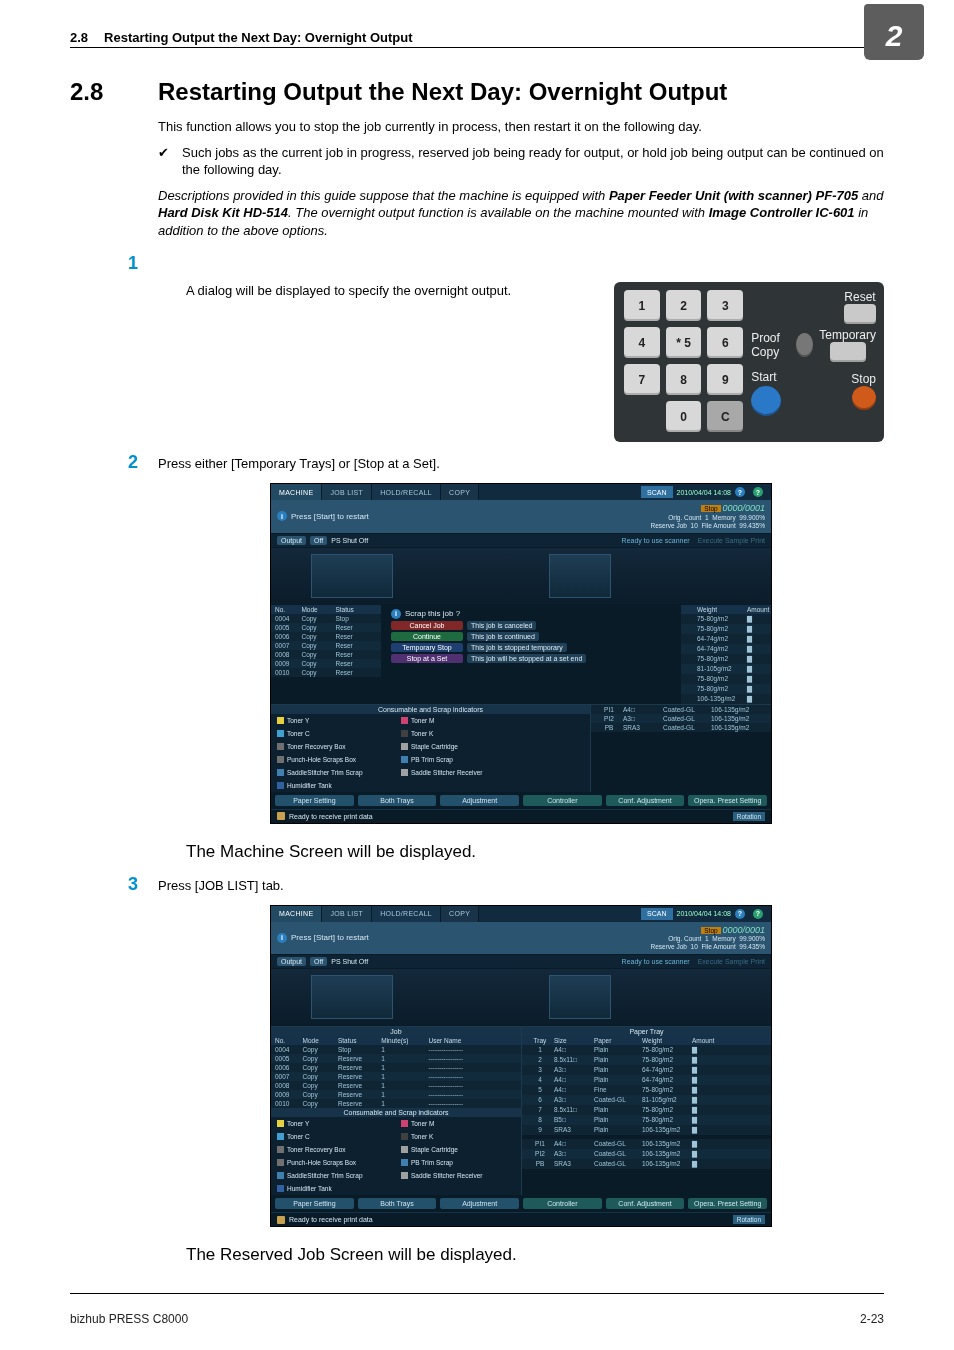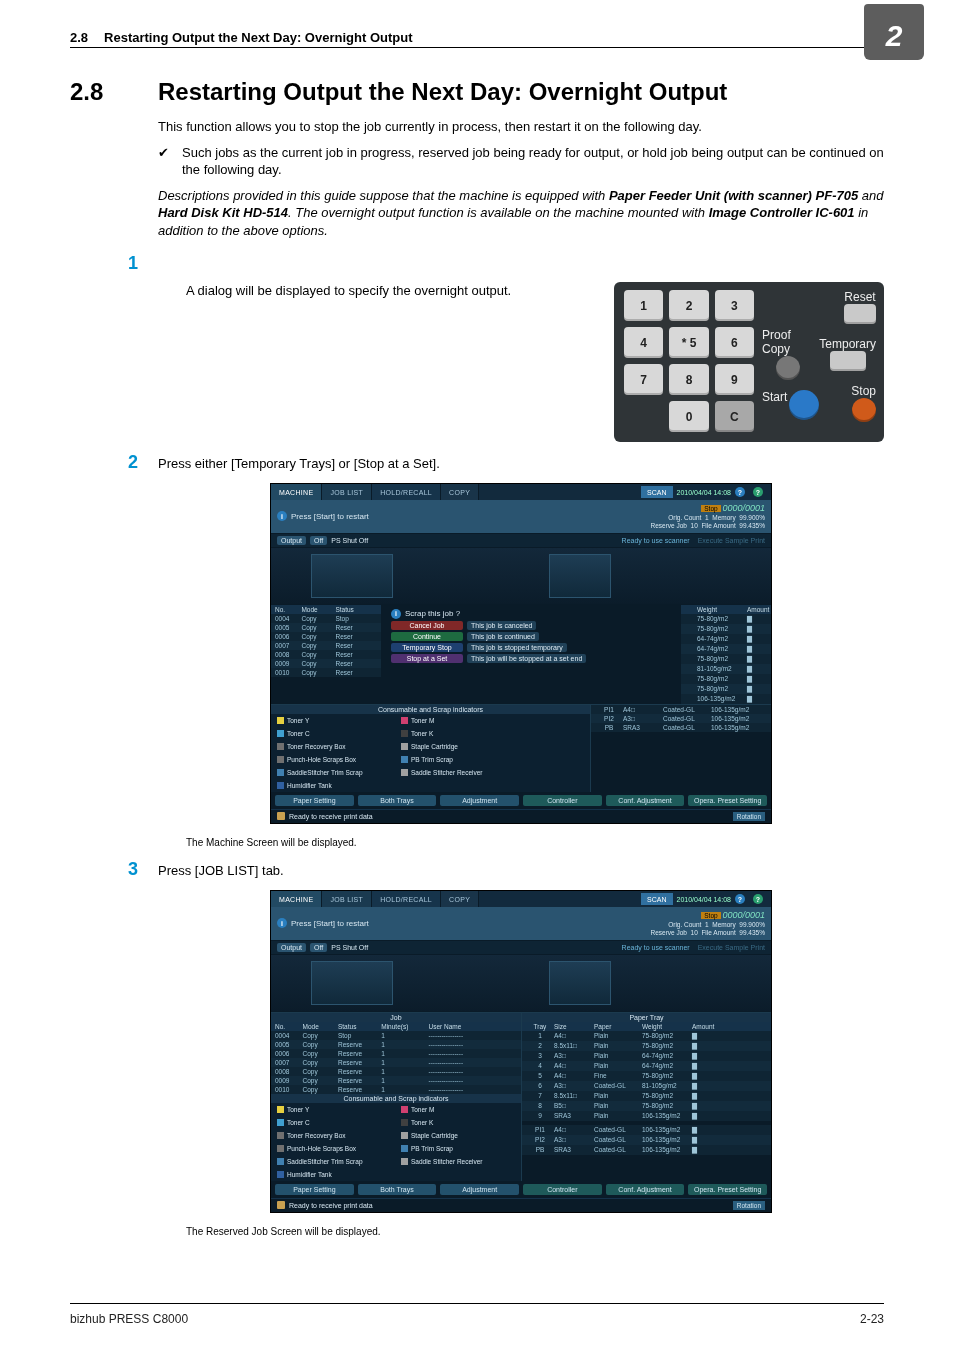--- a/index.html
+++ b/index.html
@@ -118,21 +118,21 @@
     font-weight: bold;
     font-size: 18px;
     margin-left: -30px;
   }
   .step-row .step-main {
     flex: 1 1 auto;
     font-size: 13px;
     line-height: 1.35;
   }
   .step-sub {
-    font-size: 10px;
+    font-size: 17px;
     line-height: 1.35;
     margin-left: 28px;
     margin-bottom: 6px;
   }
   .step-block {
     margin-left: 0;
   }
   .sub-row {
     display: flex;
     align-items: flex-start;
@@ -203,20 +203,21 @@
   }
   .cp-round.blue { background: #2a79c8; }
   .cp-round.orange { background: #d05a1a; }
   .cp-reset {
     width: 32px; height: 20px;
     background: #c9c9c9; border-radius: 4px;
     box-shadow: inset 0 -2px 0 rgba(0,0,0,0.2);
   }
   .cp-start-block {
     display: flex;
+    flex-direction: column;
     align-items: flex-start;
     gap: 2px;
     margin-top: 4px;
   }
   
   .machine-screen {
     width: 500px;
     margin: 10px auto 12px auto;
     background: #0a1b28;
     border: 1px solid #000;
@@ -432,21 +433,21 @@
     background: #173349;
     text-align: center;
     font-size: 7px;
     padding: 1px 0;
   }
   .page-footer {
     position: absolute;
     left: 70px; right: 70px;
     bottom: 24px;
     border-top: 1px solid #000;
-    padding-top: 8px;
+    padding-top: 18px;
     display: flex;
     font-size: 12px;
     color: #222;
   }
   .page-footer .pg-right { margin-left: auto; text-align: center; }
   .bold { font-weight: bold; }
 </style>
 </head>
 <body>
 
@@ -502,21 +503,21 @@
               <div class="cp-key gray">C</div>
             </div>
             <div class="cp-right">
               <div class="cp-right-row" style="justify-content:flex-end;gap:4px;">
                 <div style="display:flex;flex-direction:column;align-items:center;">
                   <span class="cp-label">Reset</span>
                   <div class="cp-reset"></div>
                 </div>
               </div>
               <div class="cp-right-row">
-                <div style="display:flex;flex-direction:column;align-items:center;">
+                <div style="display:flex;flex-direction:row;align-items:center;">
                   <span class="cp-label">Proof Copy</span>
                   <div class="cp-round"></div>
                 </div>
                 <div style="margin-left:auto;display:flex;flex-direction:column;align-items:center;">
                   <span class="cp-label">Temporary</span>
                   <div class="cp-reset" style="width:36px;"></div>
                 </div>
               </div>
               <div class="cp-right-row">
                 <div class="cp-start-block">

